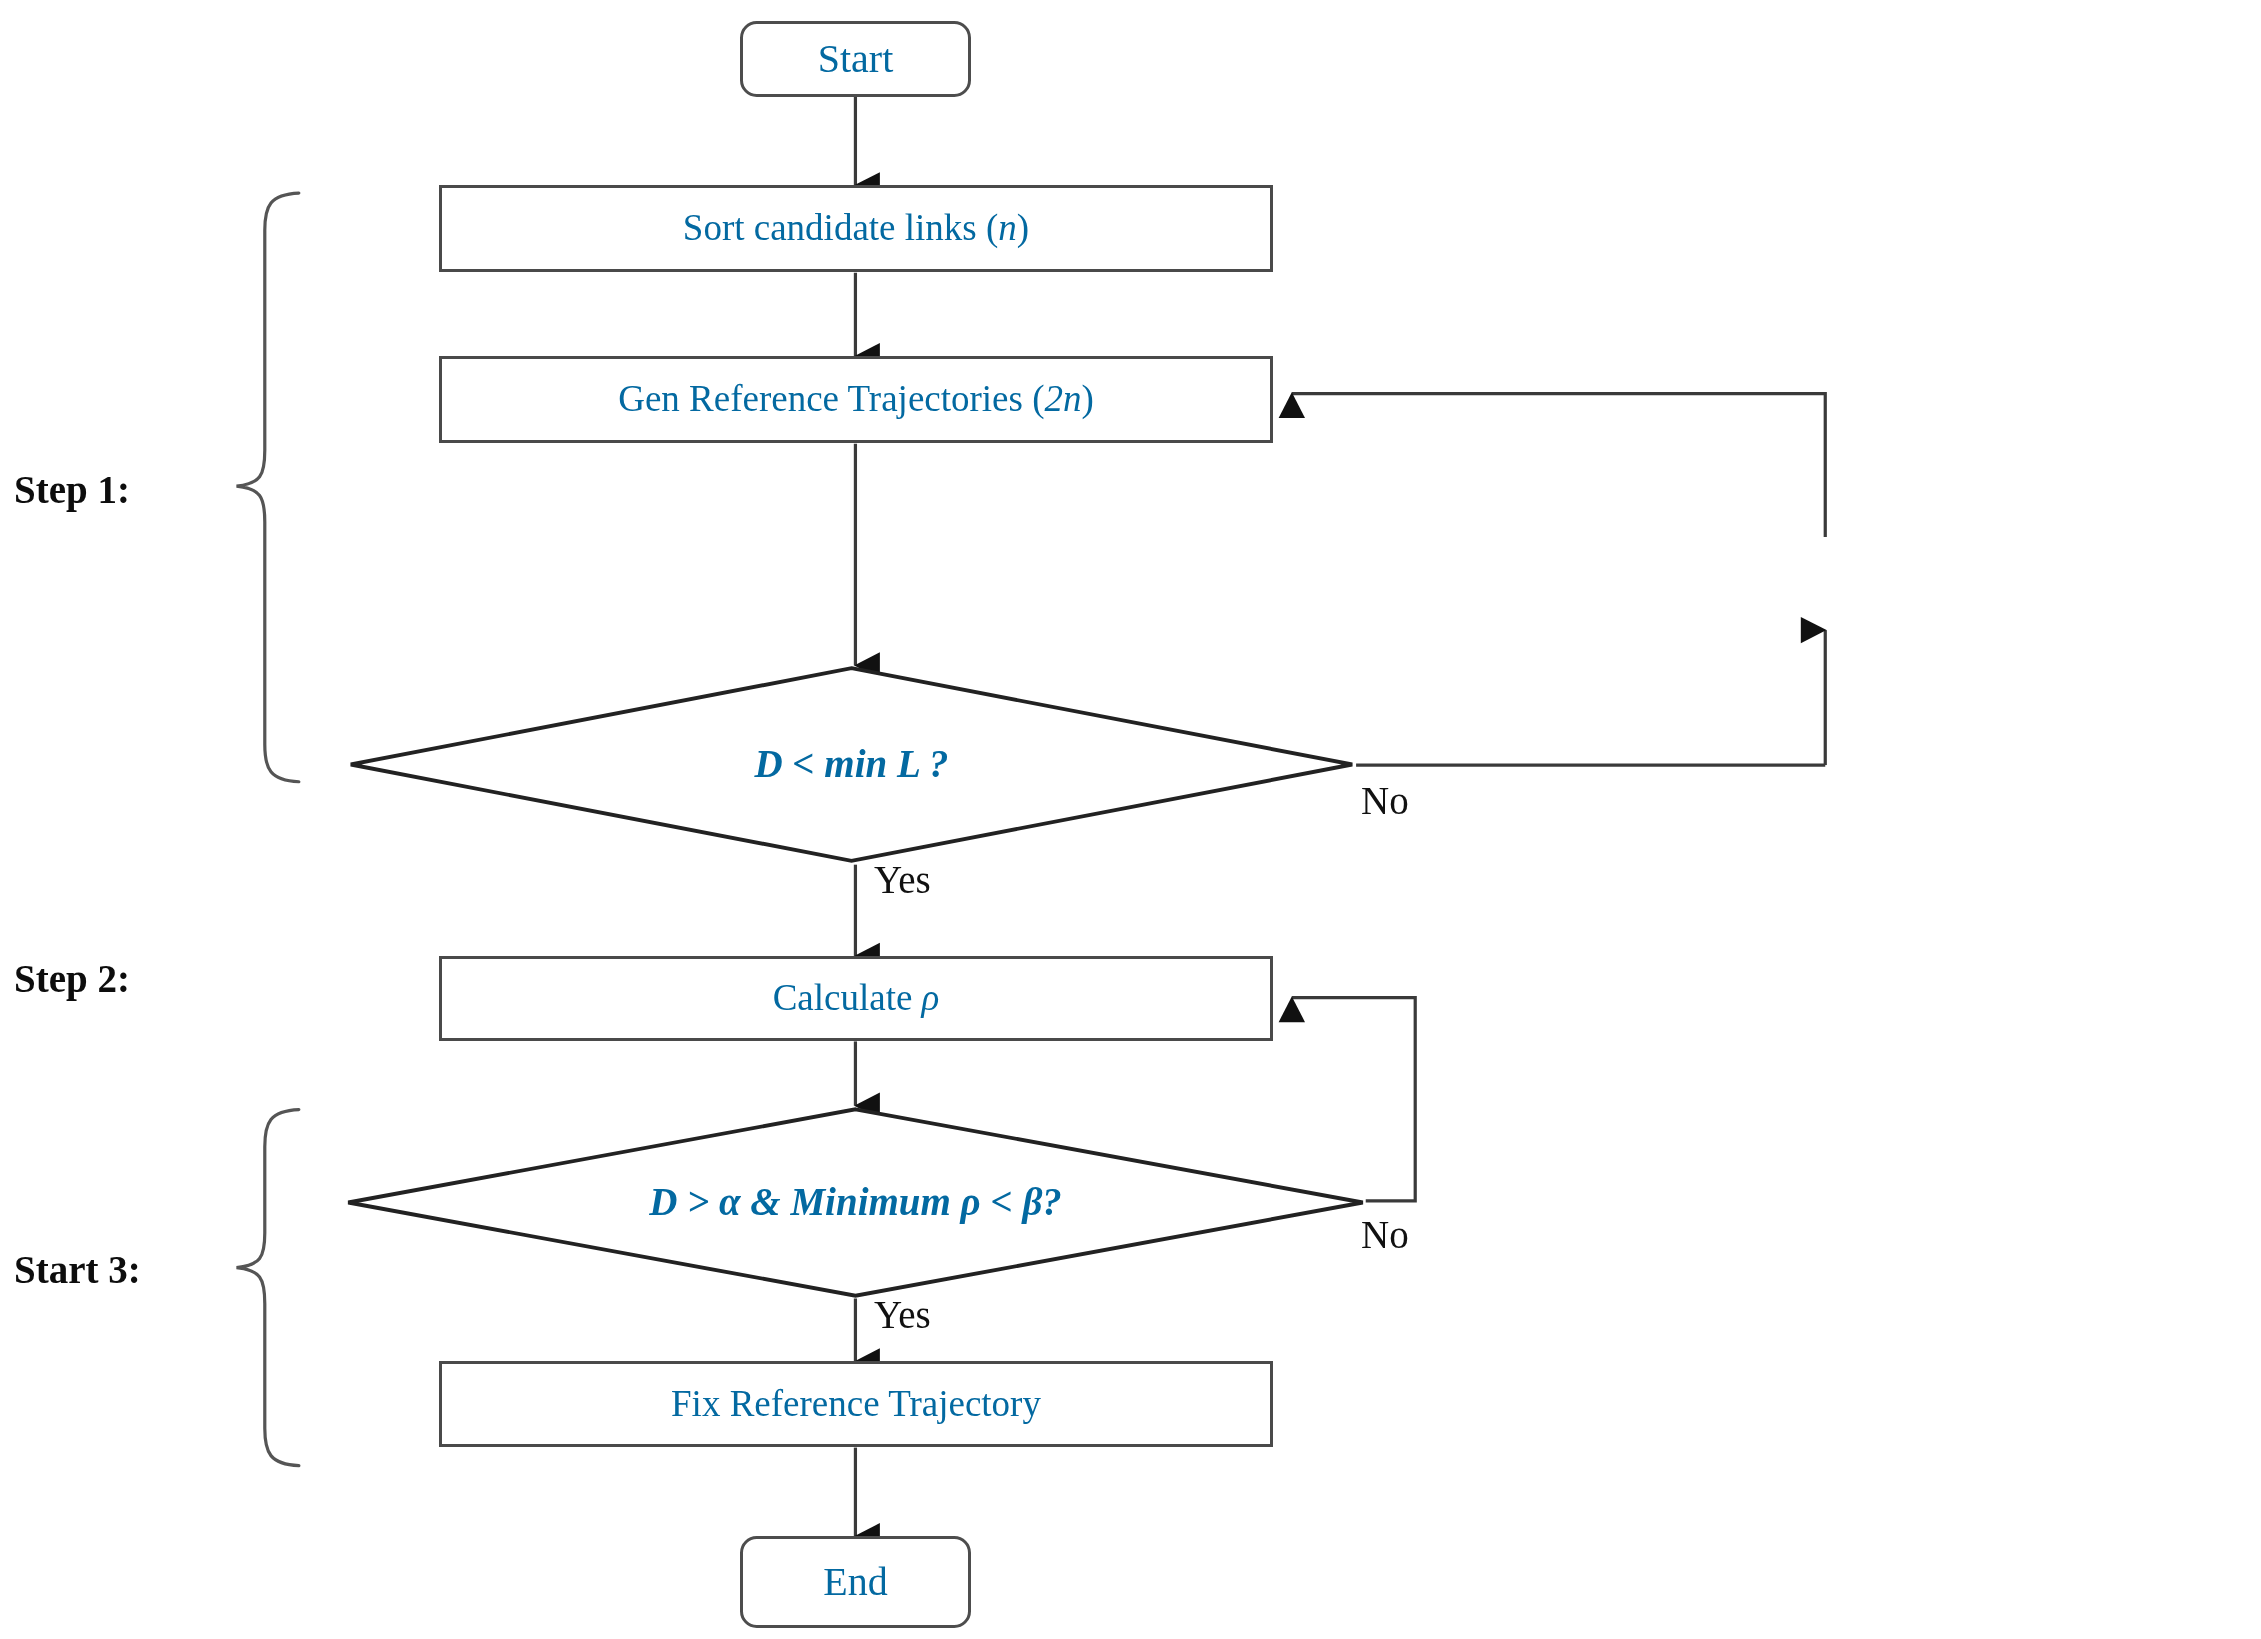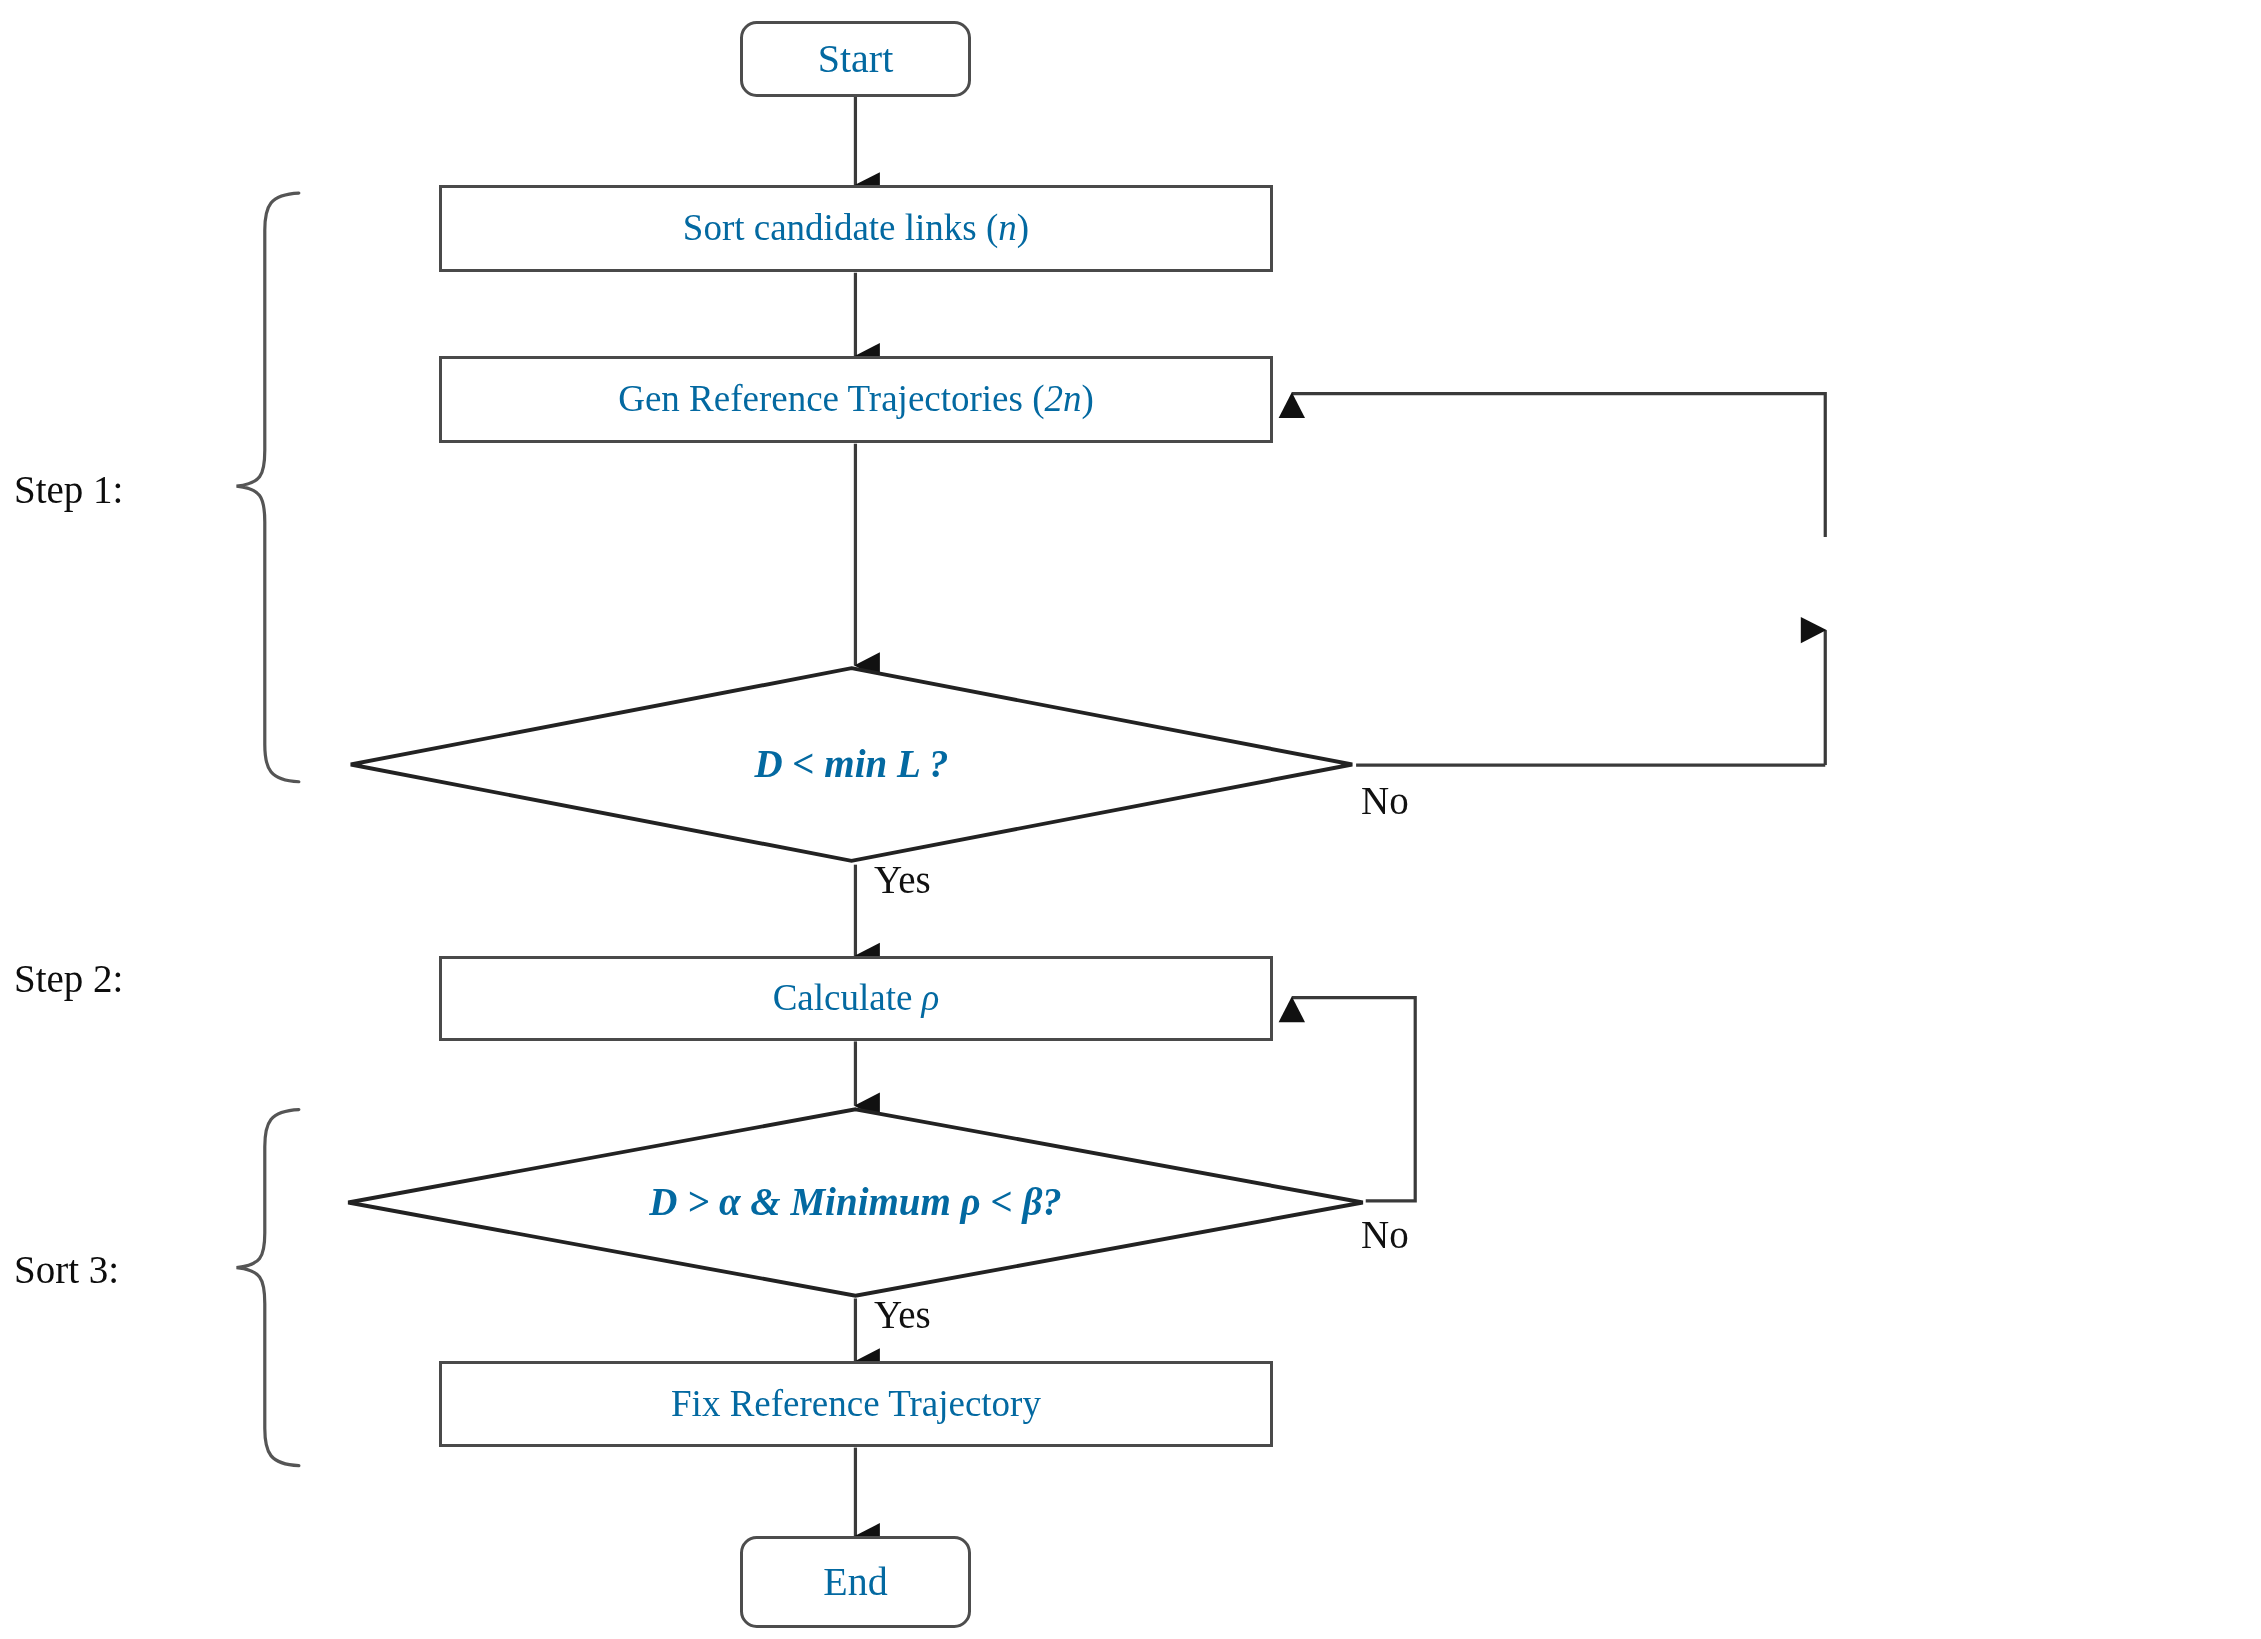--- a/index.html
+++ b/index.html
@@ -84,21 +84,21 @@
     position: absolute;
     font-size: 39px;
     color: #111111;
     white-space: nowrap;
   }
 
   
   .step-label {
     position: absolute;
     font-size: 39px;
-    font-weight: 400;
+    font-weight: 700;
     color: #0d0d0d;
     white-space: nowrap;
   }
 
   .ital { font-style: italic; }
 </style>
 </head>
 <body>
 
 <div id="canvas">
@@ -207,16 +207,16 @@
     <span class="node-label">End</span>
   </div>
 
   <div class="edge-label" style="left:1361px; top:778px;">No</div>
   <div class="edge-label" style="left:874px; top:857px;">Yes</div>
   <div class="edge-label" style="left:1361px; top:1212px;">No</div>
   <div class="edge-label" style="left:874px; top:1292px;">Yes</div>
 
   <div class="step-label" style="left:14px; top:467px;">Step 1:</div>
   <div class="step-label" style="left:14px; top:956px;">Step 2:</div>
-  <div class="step-label" style="left:14px; top:1247px;">Sort 3:</div>
+  <div class="step-label" style="left:14px; top:1247px;">Start 3:</div>
 
 </div>
 
 
 </body></html>

